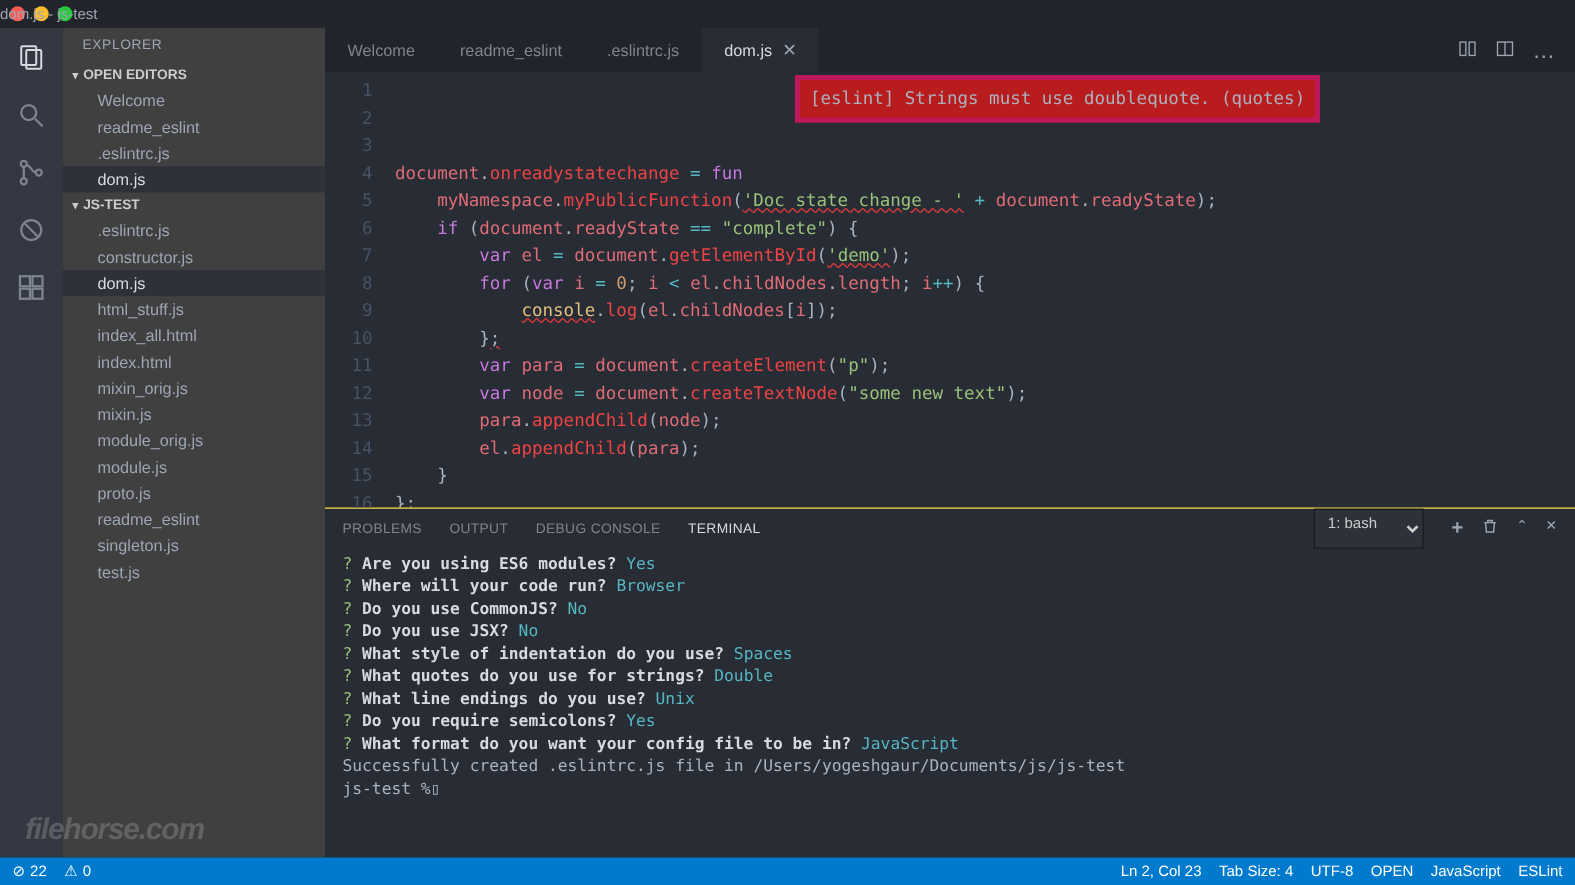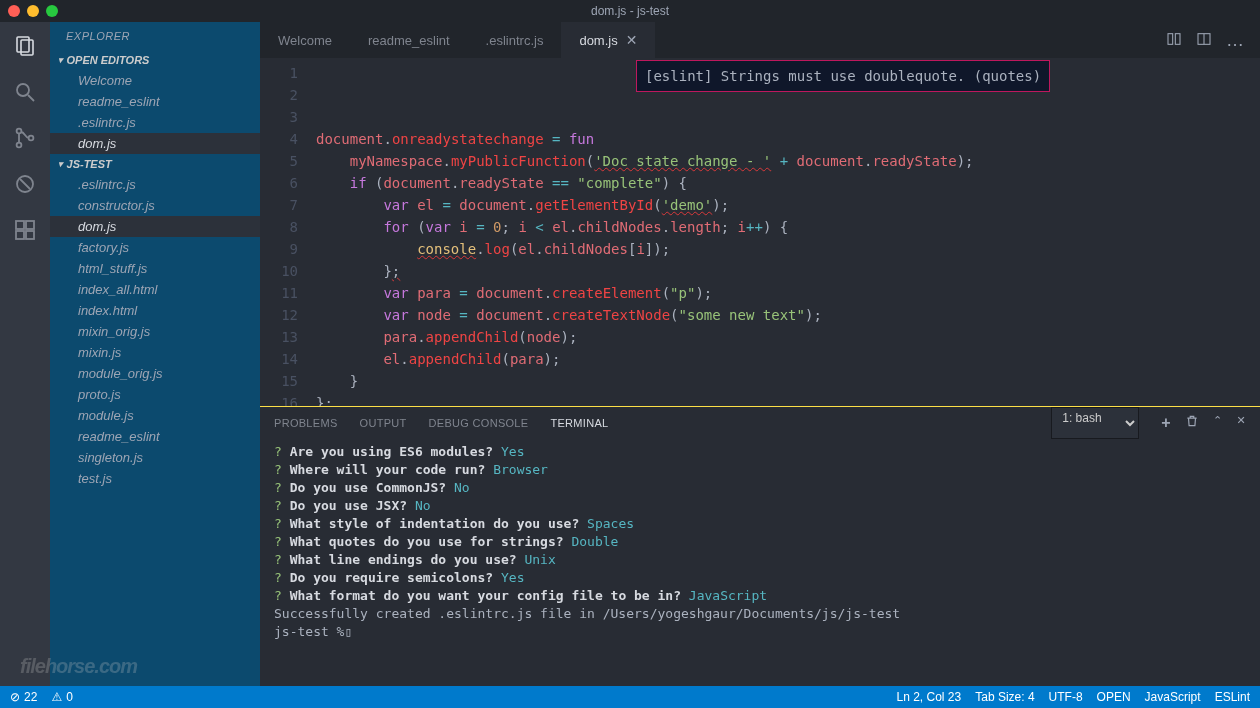--- a/index.html
+++ b/index.html
@@ -3,27 +3,27 @@
 <meta charset="utf-8">
 <style>
 * { margin: 0; padding: 0; box-sizing: border-box; }
 body { font-family: -apple-system, "Segoe UI", Helvetica, sans-serif; font-size: 13px; background: #1e1e1e; color: #ccc; width: 1260px; height: 708px; overflow: hidden; display: flex; flex-direction: column; }
 .titlebar { height: 22px; background: #21252b; display: flex; align-items: center; padding: 0 8px; position: relative; }
 .traffic { display: flex; gap: 7px; }
 .dot { width: 12px; height: 12px; border-radius: 50%; }
 .dot.red { background: #ff5f56; }
 .dot.yellow { background: #ffbd2e; }
 .dot.green { background: #27c93f; }
-.title { position: absolute; left: 0; right: 0; text-align: center; color: #9da5b4; font-size: 12px; }
+.title { position: absolute; left: 0; right: 0; color: #9da5b4; font-size: 12px; }
 .main { flex: 1; display: flex; min-height: 0; }
 .activitybar { width: 50px; background: #333842; display: flex; flex-direction: column; align-items: center; padding-top: 10px; gap: 18px; }
 .activitybar .icon { width: 28px; height: 28px; display: flex; align-items: center; justify-content: center; color: #7f848e; cursor: pointer; }
 .activitybar .icon.active { color: #d7dae0; }
 .activitybar svg { width: 24px; height: 24px; }
-.sidebar { width: 210px; background: #0c4a6e; display: flex; flex-direction: column; overflow-y: auto; font-style: italic; }
+.sidebar { width: 210px; background: #404040; display: flex; flex-direction: column; overflow-y: auto; }
 .sidebar-header { padding: 8px 16px; font-size: 11px; letter-spacing: .5px; color: #9da5b4; text-transform: uppercase; }
 .section-head { padding: 4px 8px; font-size: 11px; font-weight: bold; color: #ccc; display: flex; align-items: center; cursor: pointer; }
 .section-head::before { content: "▾"; margin-right: 4px; font-size: 9px; color: #ccc; }
 .file-item { padding: 3px 8px 3px 28px; color: #9da5b4; cursor: pointer; white-space: nowrap; font-size: 13px; }
 .file-item.active { background: #2c313a; color: #d7dae0; }
 .editor-area { flex: 1; display: flex; flex-direction: column; min-width: 0; background: #282c34; }
 .tabstrip { height: 36px; background: #21252b; display: flex; align-items: stretch; }
 .tab { padding: 0 18px; display: flex; align-items: center; color: #7f848e; font-size: 13px; cursor: pointer; gap: 8px; }
 .tab.active { background: #282c34; color: #d7dae0; }
 .tab .close { font-size: 14px; color: #9da5b4; }
@@ -34,36 +34,36 @@
 .code { flex: 1; padding-top: 4px; white-space: pre; position: relative; }
 .tok-kw { color: #c678dd; }
 .tok-var { color: #e06c75; }
 .tok-fn { color: #ef4444; }
 .tok-str { color: #98c379; }
 .tok-op { color: #56b6c2; }
 .tok-num { color: #d19a66; }
 .tok-pl { color: #abb2bf; }
 .tok-obj { color: #e5c07b; }
 .squig { text-decoration: underline wavy rgba(255,60,60,.8); text-decoration-thickness: 1px; }
-.tooltip { position: absolute; top: 2px; left: 320px; background: #0f172a; border: 1px solid #be185d; padding: 4px 8px; color: #abb2bf; font-family: Menlo, Consolas, monospace; font-size: 14px; }
+.tooltip { position: absolute; top: 2px; left: 320px; background: #b91c1c; border: 4px solid #be185d; padding: 4px 8px; color: #abb2bf; font-family: Menlo, Consolas, monospace; font-size: 14px; }
 .panel { height: 280px; background: #282c34; border-top: 1px solid #fde047; display: flex; flex-direction: column; }
 .panel-tabs { display: flex; align-items: center; height: 32px; padding: 0 14px; gap: 22px; font-size: 11px; color: #7f848e; letter-spacing: .3px; }
 .panel-tabs .ptab { cursor: pointer; }
 .panel-tabs .ptab.active { color: #d7dae0; }
 .panel-tabs .spacer { flex: 1; }
 .term-select { background: #2c313a; color: #ccc; border: 1px solid #181a1f; padding: 2px 20px 12px 6px; font-size: 12px; }
 .panel-icons { display: flex; gap: 14px; color: #9da5b4; }
 .terminal { flex: 1; overflow: auto; padding: 4px 14px; font-family: Menlo, Consolas, monospace; font-size: 13px; line-height: 18px; color: #abb2bf; white-space: pre; }
 .q { color: #98c379; }
 .qtext { color: #d7dae0; font-weight: bold; }
 .ans { color: #56b6c2; }
 .statusbar { height: 22px; background: #007acc; color: #fff; display: flex; align-items: center; font-size: 12px; padding: 0 10px; gap: 14px; }
 .statusbar .sbspacer { flex: 1; }
 .statusbar .sbitem { display: flex; align-items: center; gap: 4px; cursor: pointer; }
-.watermark { position: absolute; bottom: 30px; left: 20px; color: rgba(200,200,200,.25); font-size: 20px; font-weight: bold; font-style: italic; letter-spacing: -1px; pointer-events: none; }
+.watermark { position: absolute; bottom: 30px; left: 20px; color: rgba(200,200,200,.25); font-size: 24px; font-weight: bold; font-style: italic; letter-spacing: -1px; pointer-events: none; }
 </style>
 </head>
 <body>
 
 <div class="titlebar">
   <div class="traffic">
     <div class="dot red"></div>
     <div class="dot yellow"></div>
     <div class="dot green"></div>
   </div>
@@ -115,29 +115,28 @@
         <div class="file-item">Welcome</div>
         <div class="file-item">readme_eslint</div>
         <div class="file-item">.eslintrc.js</div>
         <div class="file-item active">dom.js</div>
       </div>
     <div class="section-head">JS-TEST</div>
     <div id="project-files">
         <div class="file-item">.eslintrc.js</div>
         <div class="file-item">constructor.js</div>
         <div class="file-item active">dom.js</div>
-        <div class="file-item">factory.js</div>
         <div class="file-item">html_stuff.js</div>
         <div class="file-item">index_all.html</div>
         <div class="file-item">index.html</div>
         <div class="file-item">mixin_orig.js</div>
         <div class="file-item">mixin.js</div>
         <div class="file-item">module_orig.js</div>
+        <div class="file-item">module.js</div>
         <div class="file-item">proto.js</div>
-        <div class="file-item">module.js</div>
         <div class="file-item">readme_eslint</div>
         <div class="file-item">singleton.js</div>
         <div class="file-item">test.js</div>
       </div>
   </div>
 
   <div class="editor-area">
     <div class="tabstrip">
       <div id="tabs" style="display:flex">
           <div class="tab">

